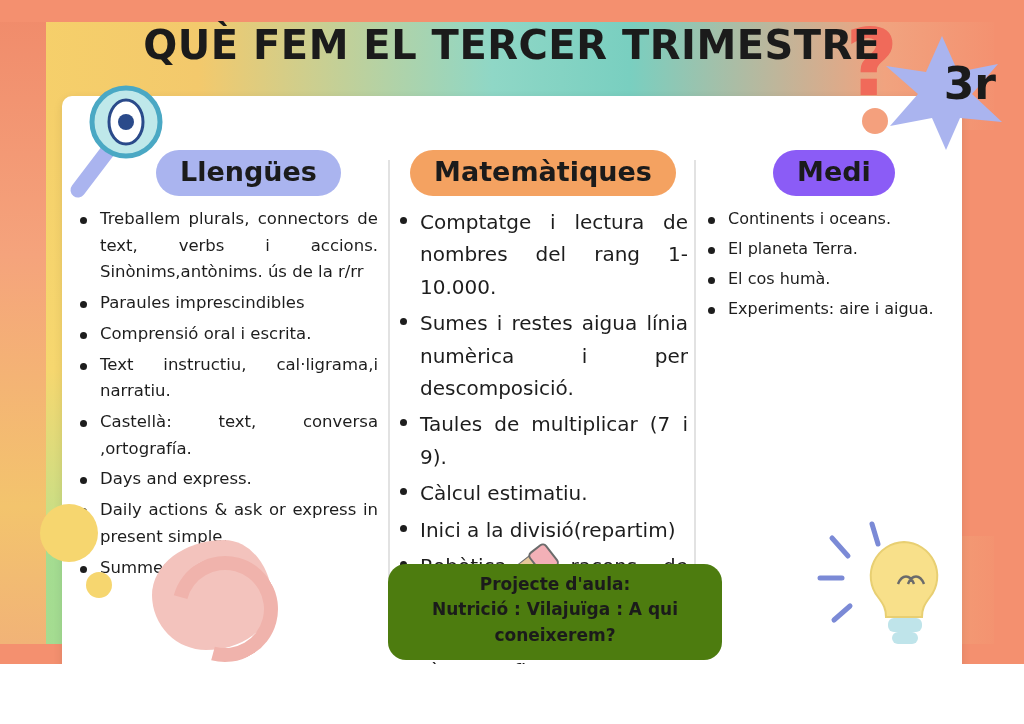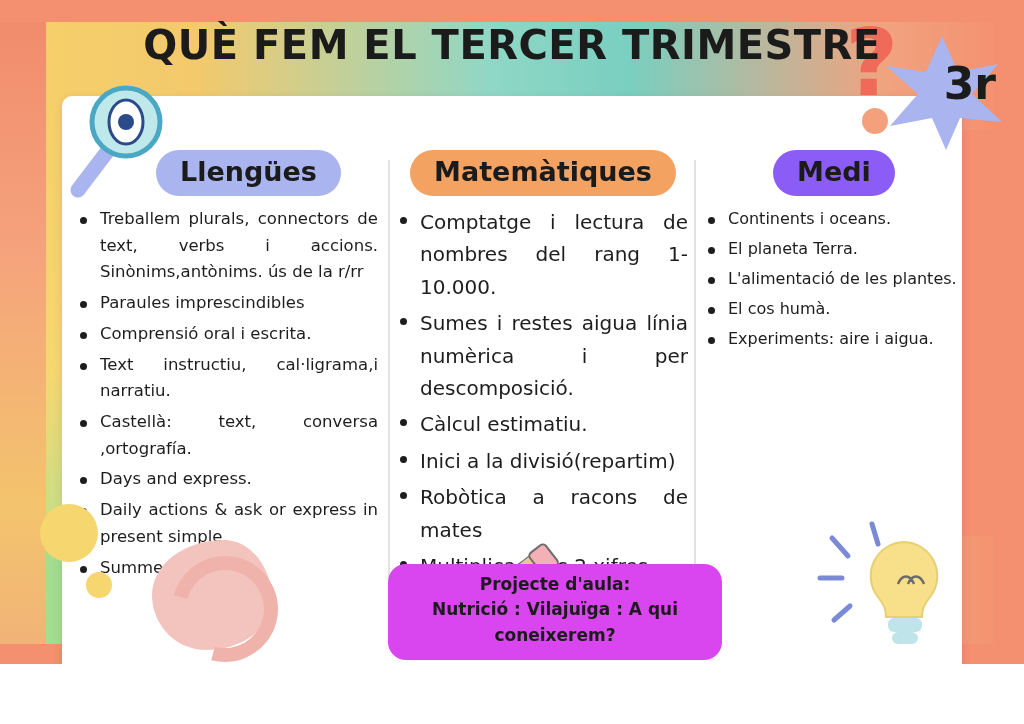--- a/index.html
+++ b/index.html
@@ -190,21 +190,21 @@
   }
   .col-1 ul.items li { font-size: 16.5px; }
   .col-2 ul.items li { font-size: 20px; }
   .col-3 ul.items li { font-size: 16px; }
 
   
   .project {
     position: absolute;
     left: 388px; bottom: 4px;
     width: 306px;
-    background: #d946ef;
+    background: #4d7c0f;
     border-radius: 18px;
     padding: 8px 14px 12px 14px;
     text-align: center;
     font-family: "DejaVu Sans", sans-serif;
     font-weight: bold;
     font-size: 17px;
     color: #1b1b1b;
     line-height: 1.5;
     z-index: 22;
   }
@@ -314,36 +314,36 @@
     </ul>
   </div>
 
   <div class="col col-2">
     <div class="head-row">
       <span class="pill pill-mates">Matemàtiques</span>
     </div>
     <ul class="items">
       <li>Comptatge i lectura de nombres del rang 1-10.000.</li>
       <li>Sumes i restes aigua línia numèrica i per descomposició.</li>
+      <li>Taules de multiplicar (7 i 9).</li>
       <li>Càlcul estimatiu.</li>
       <li>Inici a la divisió(repartim)</li>
       <li>Robòtica a racons de mates</li>
       <li>Multiplicacions 2 xifres</li>
       <li>Tàngram,figures geomètriques.</li>
     </ul>
   </div>
 
   <div class="col col-3">
     <div class="head-row">
       <span class="pill pill-medi">Medi</span>
     </div>
     <ul class="items">
       <li>Continents i oceans.</li>
       <li>El planeta Terra.</li>
-      <li>L'alimentació de les plantes.</li>
       <li>El cos humà.</li>
       <li>Experiments: aire i aigua.</li>
     </ul>
   </div>
 
   <div class="blob-yellow"></div>
   <div class="dot-small-yellow"></div>
   <div class="blob-pink"></div>
   <div class="ring-pink"></div>
 

